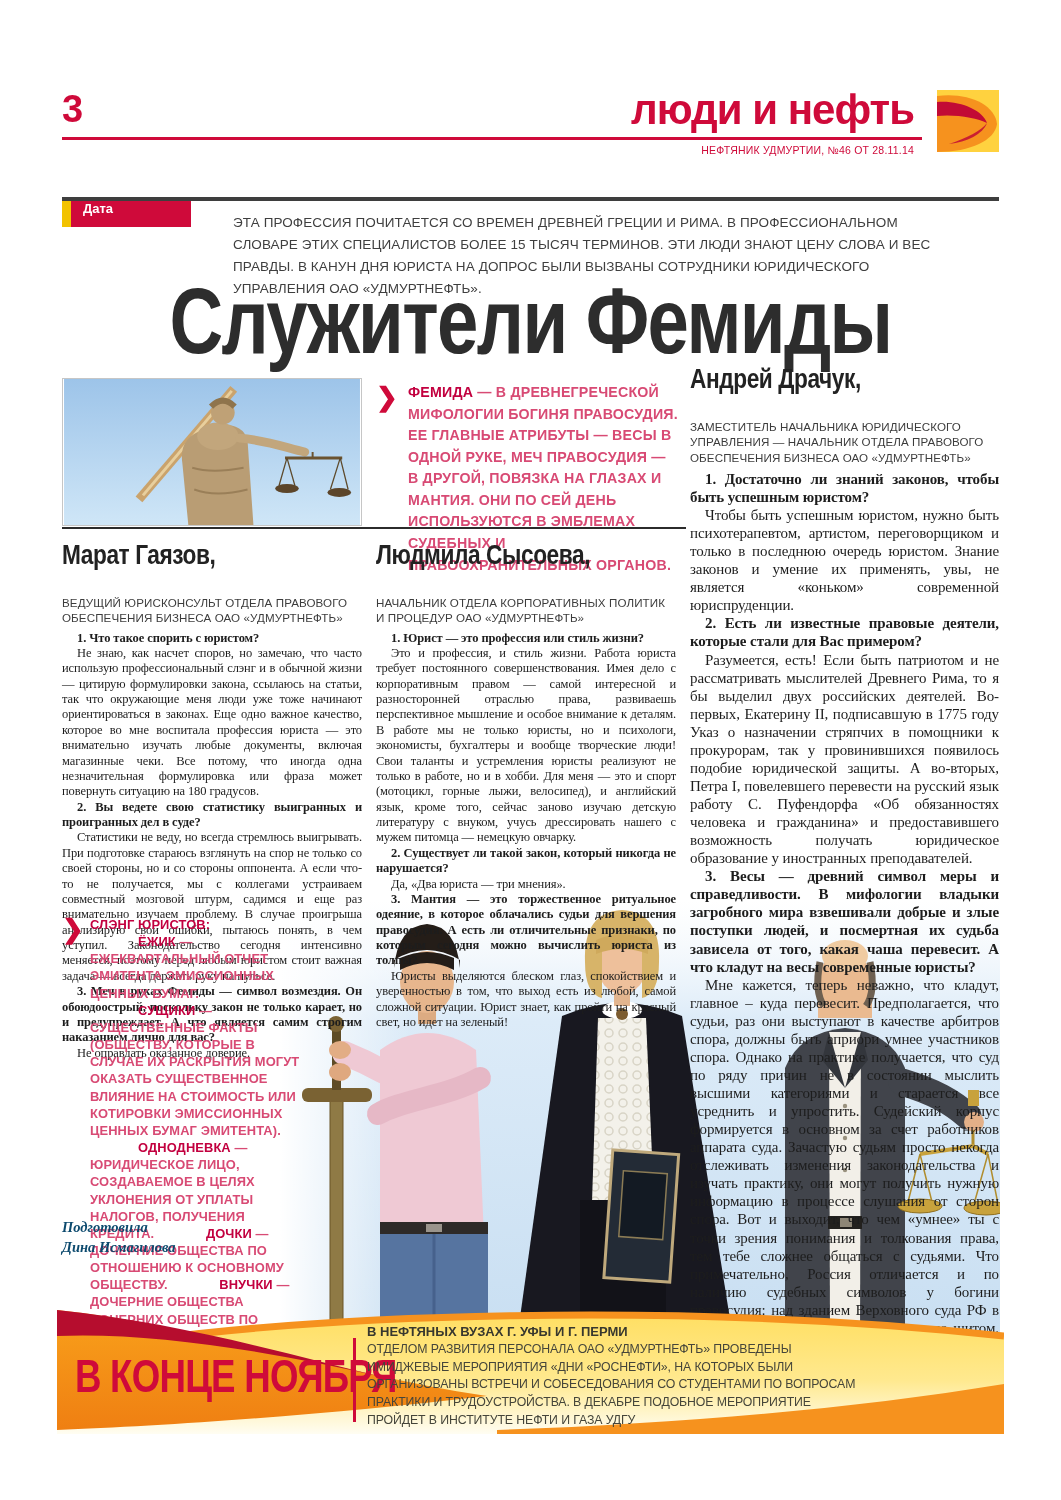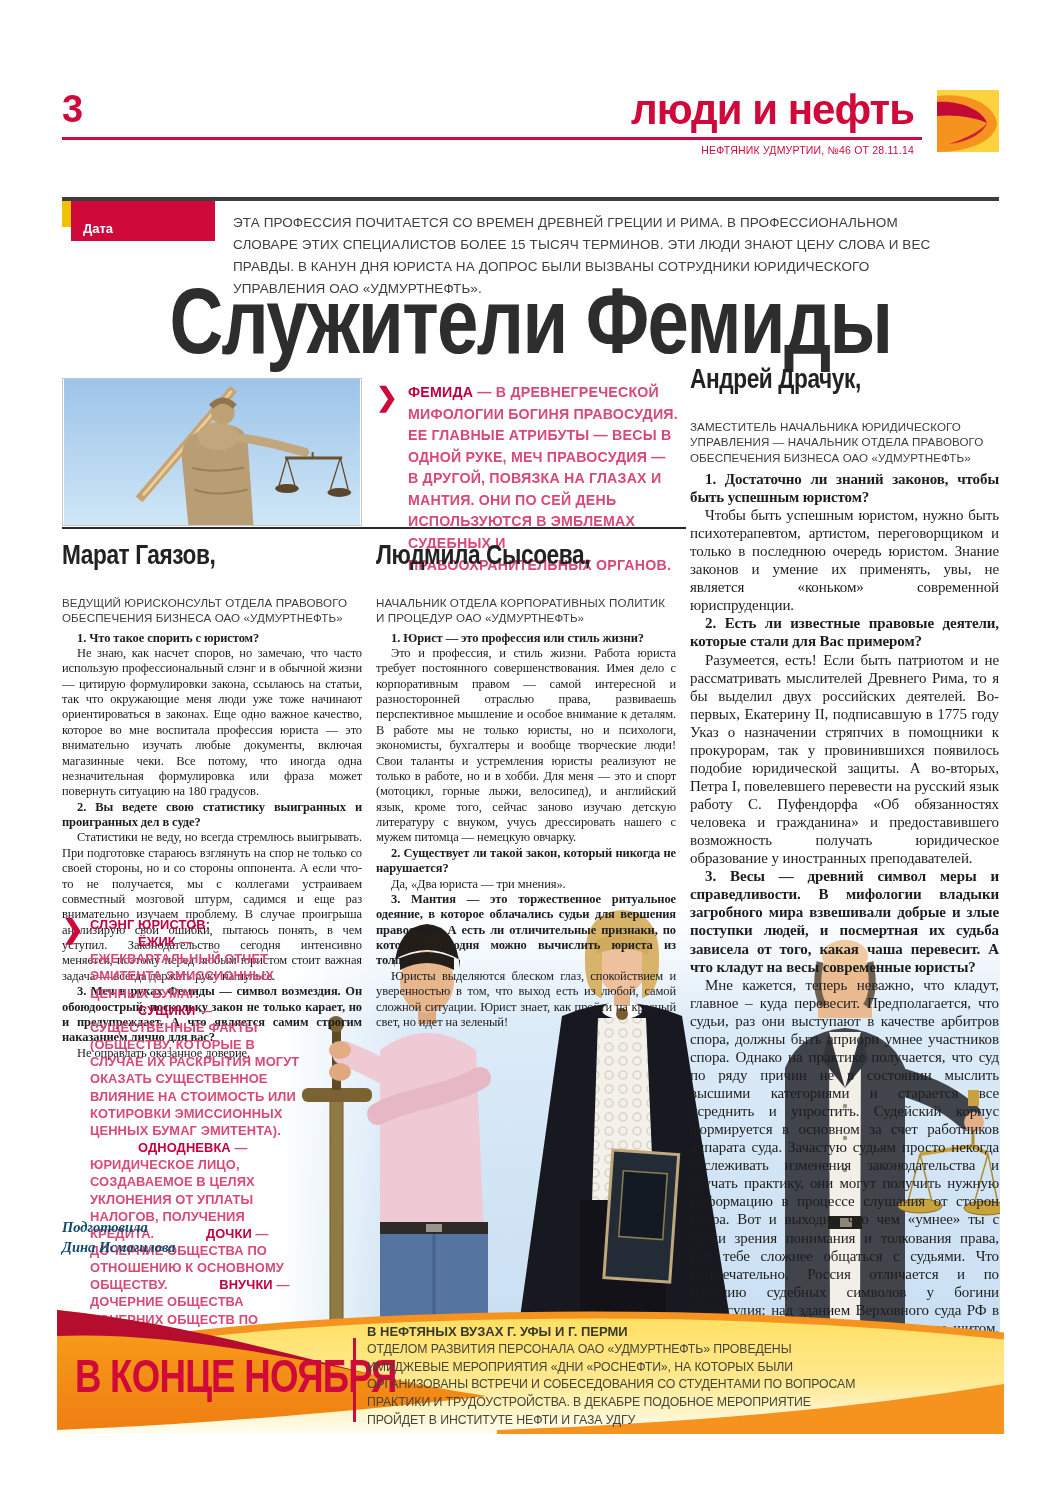--- a/index.html
+++ b/index.html
@@ -16,21 +16,21 @@
   .masthead{position:absolute;right:147px;top:86px;font-size:42px;font-weight:bold;color:var(--accent);letter-spacing:-1px;}
   .mast-rule{position:absolute;left:62px;top:137px;width:860px;height:3px;background:var(--accent);}
   .edition{position:absolute;right:147px;top:144px;font-size:10.5px;color:var(--accent);letter-spacing:.2px;}
   .logo{position:absolute;right:62px;top:90px;width:62px;height:62px;}
 
   
   .top-rule{position:absolute;left:62px;top:197px;width:937px;height:4px;background:#3e3e3e;}
   .date-tag{position:absolute;left:62px;top:201px;height:26px;display:flex;align-items:stretch;}
   .date-tag .notch{width:9px;background:#f2c200;}
   .date-tag .box{background:var(--accent);color:#fff;font-size:13px;font-weight:bold;
-      padding:20px 12px;width:144px;}
+      padding:0 12px;width:120px;}
   .intro{position:absolute;left:233px;top:212px;width:706px;font-size:13.5px;line-height:1.62;
       color:var(--gray-ink);letter-spacing:.1px;}
 
   
   .headline{position:absolute;left:62px;top:268px;width:937px;text-align:center;
       font-size:93px;font-weight:bold;color:var(--ink);letter-spacing:-2px;
       transform:scaleX(.80);transform-origin:center top;white-space:nowrap;}
 
   
   .themis{position:absolute;left:62px;top:378px;width:300px;height:148px;border:1px solid #c6c6c6;}

